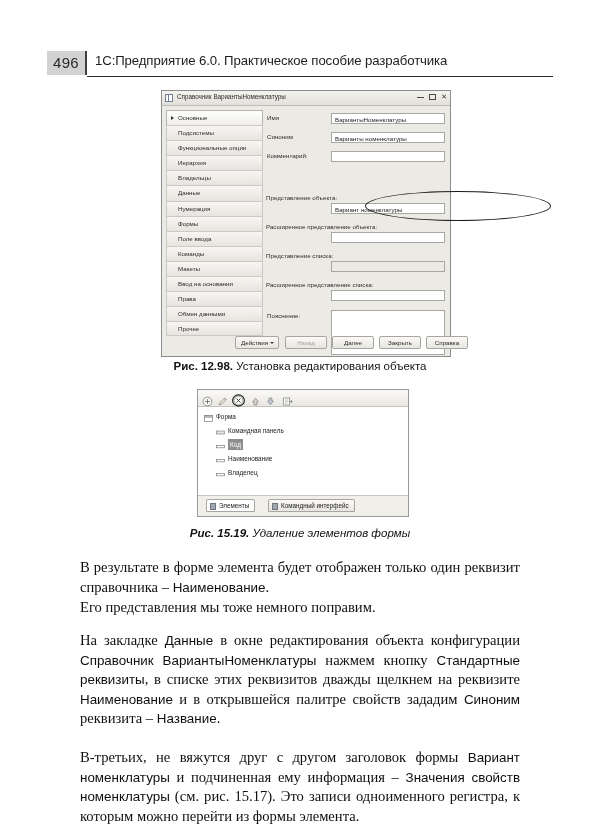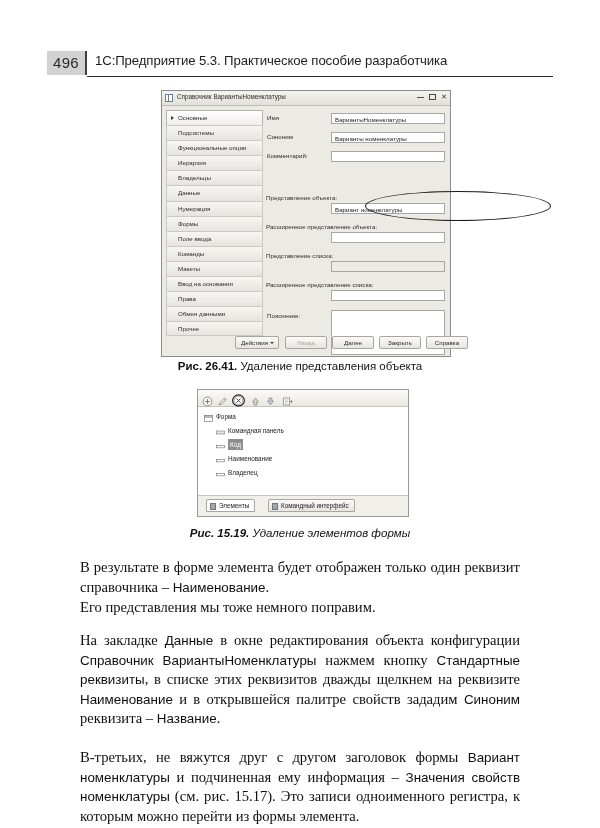--- a/index.html
+++ b/index.html
@@ -382,21 +382,21 @@
   p.para .ui {
     font-family: "Liberation Sans", sans-serif;
     font-size: 13.4px;
   }
 </style>
 </head>
 <body>
 
 <div class="page-header">
   <div class="page-number">496</div>
-  <div class="header-title">1С:Предприятие 5.3. Практическое пособие разработчика</div>
+  <div class="header-title">1С:Предприятие 6.0. Практическое пособие разработчика</div>
   <div class="header-rule"></div>
 </div>
 
 <div class="fig1">
 
   <div class="titlebar">
     <span class="titlebar-icon"></span>
     <span class="titlebar-text">Справочник ВариантыНоменклатуры</span>
     <span class="win-btns">
       <span class="win-btn min"></span>
@@ -478,21 +478,21 @@
       <span class="dbtn disabled" style="left:123px; top:6px; width:42px;">Назад</span>
       <span class="dbtn" style="left:170px; top:6px; width:42px;">Далее</span>
       <span class="dbtn" style="left:217px; top:6px; width:42px;">Закрыть</span>
       <span class="dbtn" style="left:264px; top:6px; width:42px;">Справка</span>
     </div>
 
   </div>
 </div>
 
 <div class="caption" style="top:360px;">
-  <b>Рис. 26.41.</b><span> Удаление представления объекта</span>
+  <b>Рис. 12.98.</b><span> Установка редактирования объекта</span>
 </div>
 
 <div class="fig2">
 
   <div class="tb">
     <span class="tb-ico" style="left:4px;">
       <svg viewBox="0 0 11 11" width="11" height="11">
         <circle cx="5.5" cy="5.5" r="4.4" fill="#f7f7f5" stroke="#8a8a8a" stroke-width="0.9"></circle>
         <path d="M5.5 3.2v4.6M3.2 5.5h4.6" stroke="#6c6c6c" stroke-width="0.9"></path>
       </svg>

